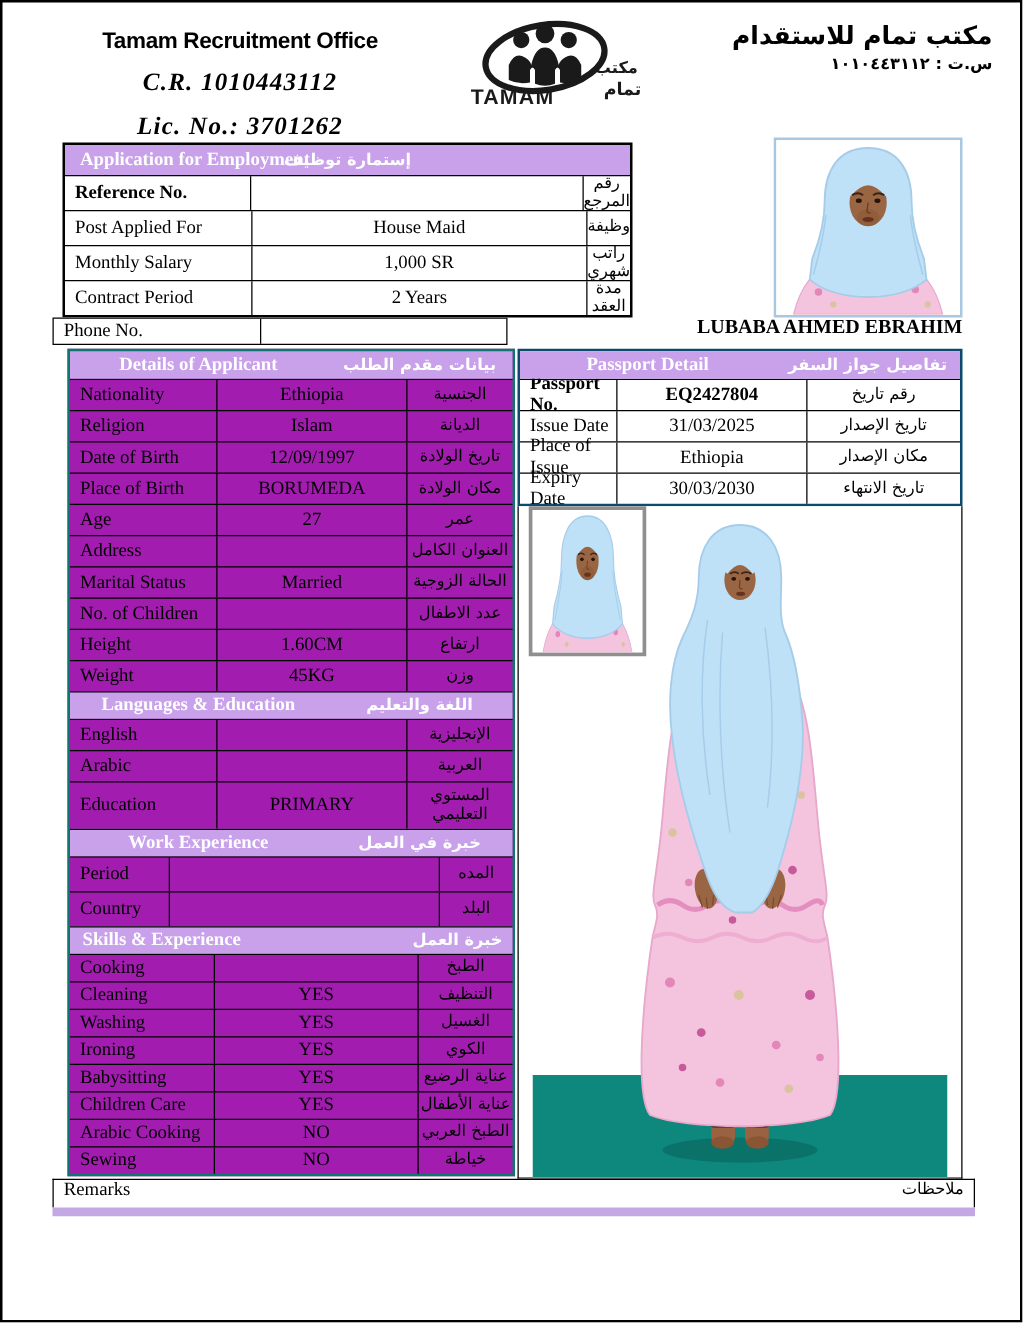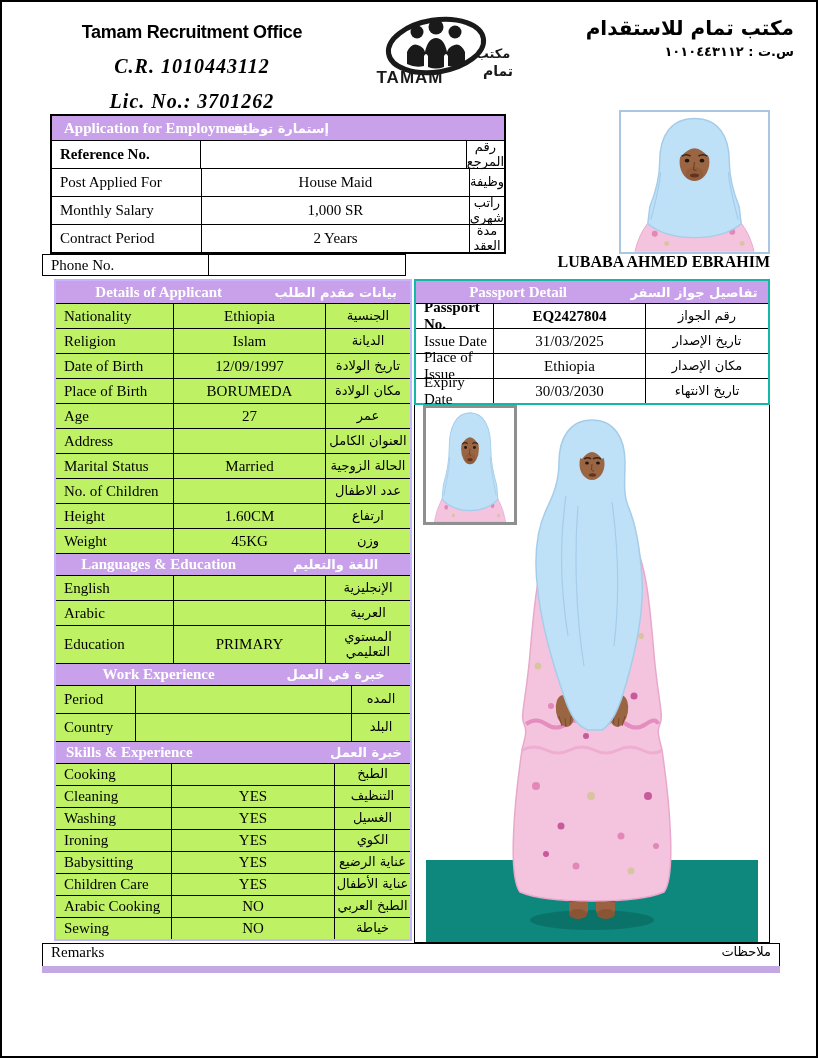--- a/index.html
+++ b/index.html
@@ -41,37 +41,37 @@
   .photo-top{position:absolute;left:617px;top:108px;width:151px;height:144px;border:2px solid #a9c7e0;background:#fff;}
   .photo-top svg{display:block;width:100%;height:100%;}
 
   
   .phone-row{position:absolute;left:40px;top:252px;width:364px;height:22px;border:1px solid #000;display:flex;background:#fff;}
   .phone-label{width:166px;border-right:1px solid #000;display:flex;align-items:center;padding-left:8px;font-size:15px;}
   .phone-value{flex:1;display:flex;align-items:center;justify-content:center;font-size:15px;}
   .applicant-name{position:absolute;left:460px;top:251px;width:308px;text-align:right;font-weight:bold;font-size:16px;}
 
   
-  .details-table{position:absolute;left:52px;top:277px;width:358px;border:2px solid #c4b5fd;background:#bef264;}
+  .details-table{position:absolute;left:52px;top:277px;width:358px;border:2px solid #0f766e;background:#a21caf;}
   .details-table .bar:first-child{border-top:none;}
   .d-row{height:25px;}
   .d-row .lab{width:118px;}
   .d-row .val{width:152px;}
   .edu-row{height:38px;}
   .w-row{height:28px;}
   .w-row .lab{width:80px;}
   .w-row .val{width:216px;}
   .s-row{height:22px;}
   .s-row .lab{width:116px;}
   .s-row .val{width:163px;}
   .bar-skills .bar-en{width:auto;left:10px;justify-content:flex-start;}
   .bar-skills .bar-ar{left:auto;right:8px;width:auto;}
 
   
-  .passport-table{position:absolute;left:412px;top:277px;width:356px;border:2px solid #14b8a6;background:#fff;}
+  .passport-table{position:absolute;left:412px;top:277px;width:356px;border:2px solid #0c4a6e;background:#fff;}
   .passport-table .bar{border-top:none;}
   .p-row{height:25px;}
   .p-row .lab{width:78px;}
   .p-row .val{width:152px;}
 
   
   .photo-cell{position:absolute;left:412px;top:403px;width:356px;height:538px;border-left:1px solid #000;border-right:1px solid #000;border-bottom:1px solid #000;background:#fff;}
   .full-photo{position:absolute;left:11px;top:1px;width:332px;height:536px;}
   .small-photo{position:absolute;left:8px;top:0;width:94px;height:120px;border:3px solid #8f8f8f;background:#fff;}
   .small-photo svg{display:block;width:100%;height:100%;}
@@ -312,21 +312,21 @@
   </div>
 
   <div class="passport-table">
     <div class="bar">
       <span class="bar-en">Passport Detail</span>
       <span class="bar-ar ar">تفاصيل جواز السفر</span>
     </div>
     <div class="row p-row">
       <div class="cell lab bold">Passport No.</div>
       <div class="cell val bold">EQ2427804</div>
-      <div class="cell arc ar">رقم الجواز</div>
+      <div class="cell arc ar">رقم تاريخ</div>
     </div>
     <div class="row p-row">
       <div class="cell lab">Issue Date</div>
       <div class="cell val">31/03/2025</div>
       <div class="cell arc ar">تاريخ الإصدار</div>
     </div>
     <div class="row p-row">
       <div class="cell lab">Place of Issue</div>
       <div class="cell val">Ethiopia</div>
       <div class="cell arc ar">مكان الإصدار</div>

